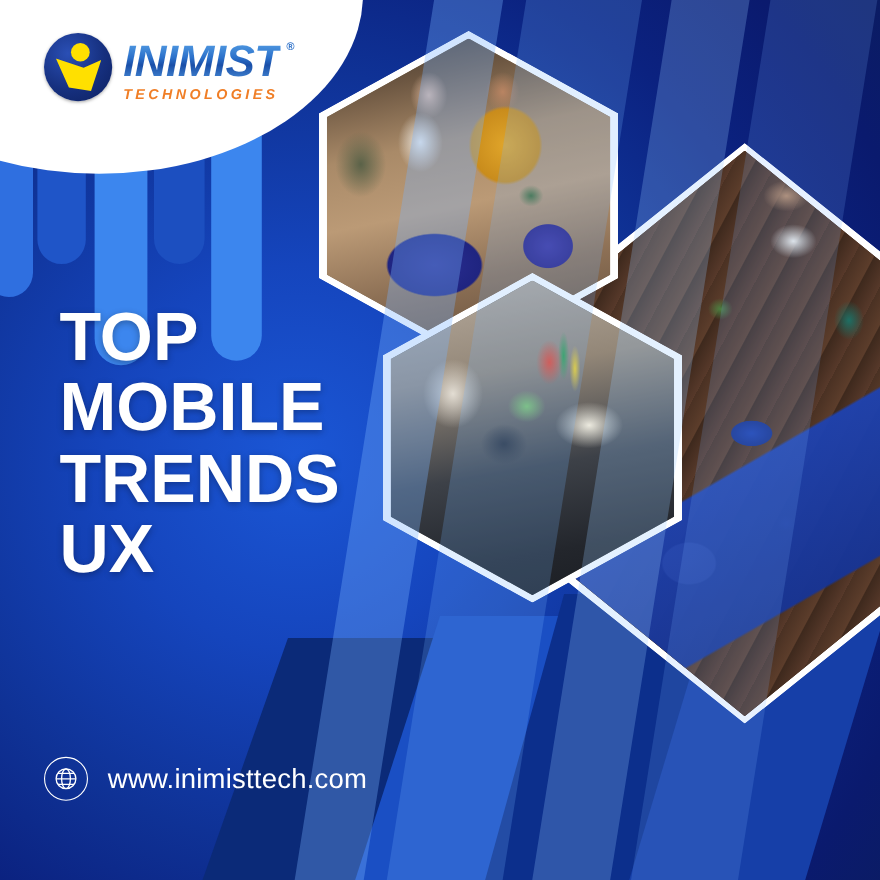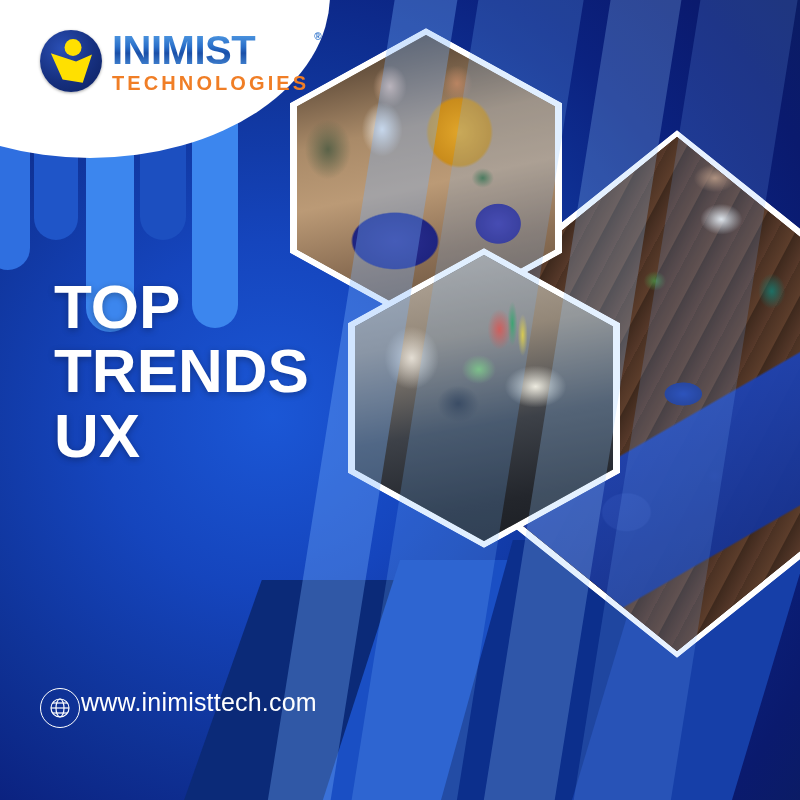--- a/index.html
+++ b/index.html
@@ -32,21 +32,21 @@
     border-radius:0 0 250px 250px / 0 0 170px 170px;
     z-index:6;
   }
   .logo-plate::after{
     content:""; position:absolute; right:-1px; top:0;
     width:0; height:0;
   }
   .logo-wrap{
     position:absolute; left:40px; top:30px;
     z-index:7;
-    display:flex; align-items:flex-start; gap:10px;
+    display:flex; align-items:flex-end; gap:10px;font-style:italic;
   }
   .logo-mark{
     width:62px; height:62px; border-radius:50%;
     background:radial-gradient(circle at 35% 30%, #2a4fb5 0%, #16307f 55%, #0c1f5e 100%);
     position:relative; flex:none;
     box-shadow:0 1px 3px rgba(0,0,0,.35);
   }
   .logo-mark .head{
     position:absolute; left:50%; top:9px; transform:translateX(-38%);
     width:17px; height:17px; border-radius:50%; background:#ffe000;
@@ -62,21 +62,21 @@
     font-size:40px; font-weight:bold; letter-spacing:-0.5px;
     background:linear-gradient(180deg,#5aa4e8 0%,#2a6fc9 42%,#1a4fa8 58%,#4d93dd 100%);
     -webkit-background-clip:text; background-clip:text; color:transparent;
     position:relative;
   }
   .logo-reg{
     position:absolute; right:-12px; top:2px;
     font-size:10px; color:#2a6fc9; -webkit-text-fill-color:#2a6fc9;
   }
   .logo-sub{
-    font-size:20px; font-weight:bold; color:#f07e26;
+    font-size:13px; font-weight:bold; color:#f07e26;
     letter-spacing:3.1px; margin-top:3px;
   }
 
   
   .collage{ position:absolute; inset:0; z-index:4; }
   .hex{
     position:absolute;
     clip-path:polygon(50% 0%, 100% 25%, 100% 75%, 50% 100%, 0% 75%, 0% 25%);
     overflow:hidden;
   }
@@ -177,21 +177,21 @@
     color:#ffffff; font-weight:bold; font-size:62px; line-height:1.04;
     letter-spacing:0px; text-transform:uppercase;
     text-shadow:0 2px 7px rgba(0,0,0,.30);
     margin-top:37px;
   }
   .headline .ln{ display:block; white-space:nowrap; }
 
   
   .footer{
     position:absolute; left:40px; bottom:72px; z-index:9;
-    display:flex; gap:1px;
+    display:flex; align-items:center; gap:18px;
   }
   .globe{
     width:40px; height:40px; border-radius:50%;
     border:1.6px solid #ffffff; position:relative; flex:none;
   }
   .globe svg{ position:absolute; left:50%; top:50%; transform:translate(-50%,-50%); }
   .url{ color:#ffffff; font-size:25px; letter-spacing:.2px; }
 </style>
 </head>
 <body>
@@ -251,20 +251,21 @@
       <div class="body"></div>
     </div>
     <div class="logo-text">
       <div class="logo-name">INIMIST<span class="logo-reg">®</span></div>
       <div class="logo-sub">TECHNOLOGIES</div>
     </div>
   </div>
 
   <div class="headline">
     <span class="ln">TOP</span>
+    <span class="ln">MOBILE</span>
     <span class="ln">TRENDS</span>
     <span class="ln">UX</span>
   </div>
 
   <div class="footer">
     <span class="globe">
       <svg width="24" height="24" viewBox="0 0 24 24" fill="none" stroke="#ffffff" stroke-width="1.2">
         <circle cx="12" cy="12" r="9"></circle>
         <ellipse cx="12" cy="12" rx="4" ry="9"></ellipse>
         <line x1="3" y1="12" x2="21" y2="12"></line>

